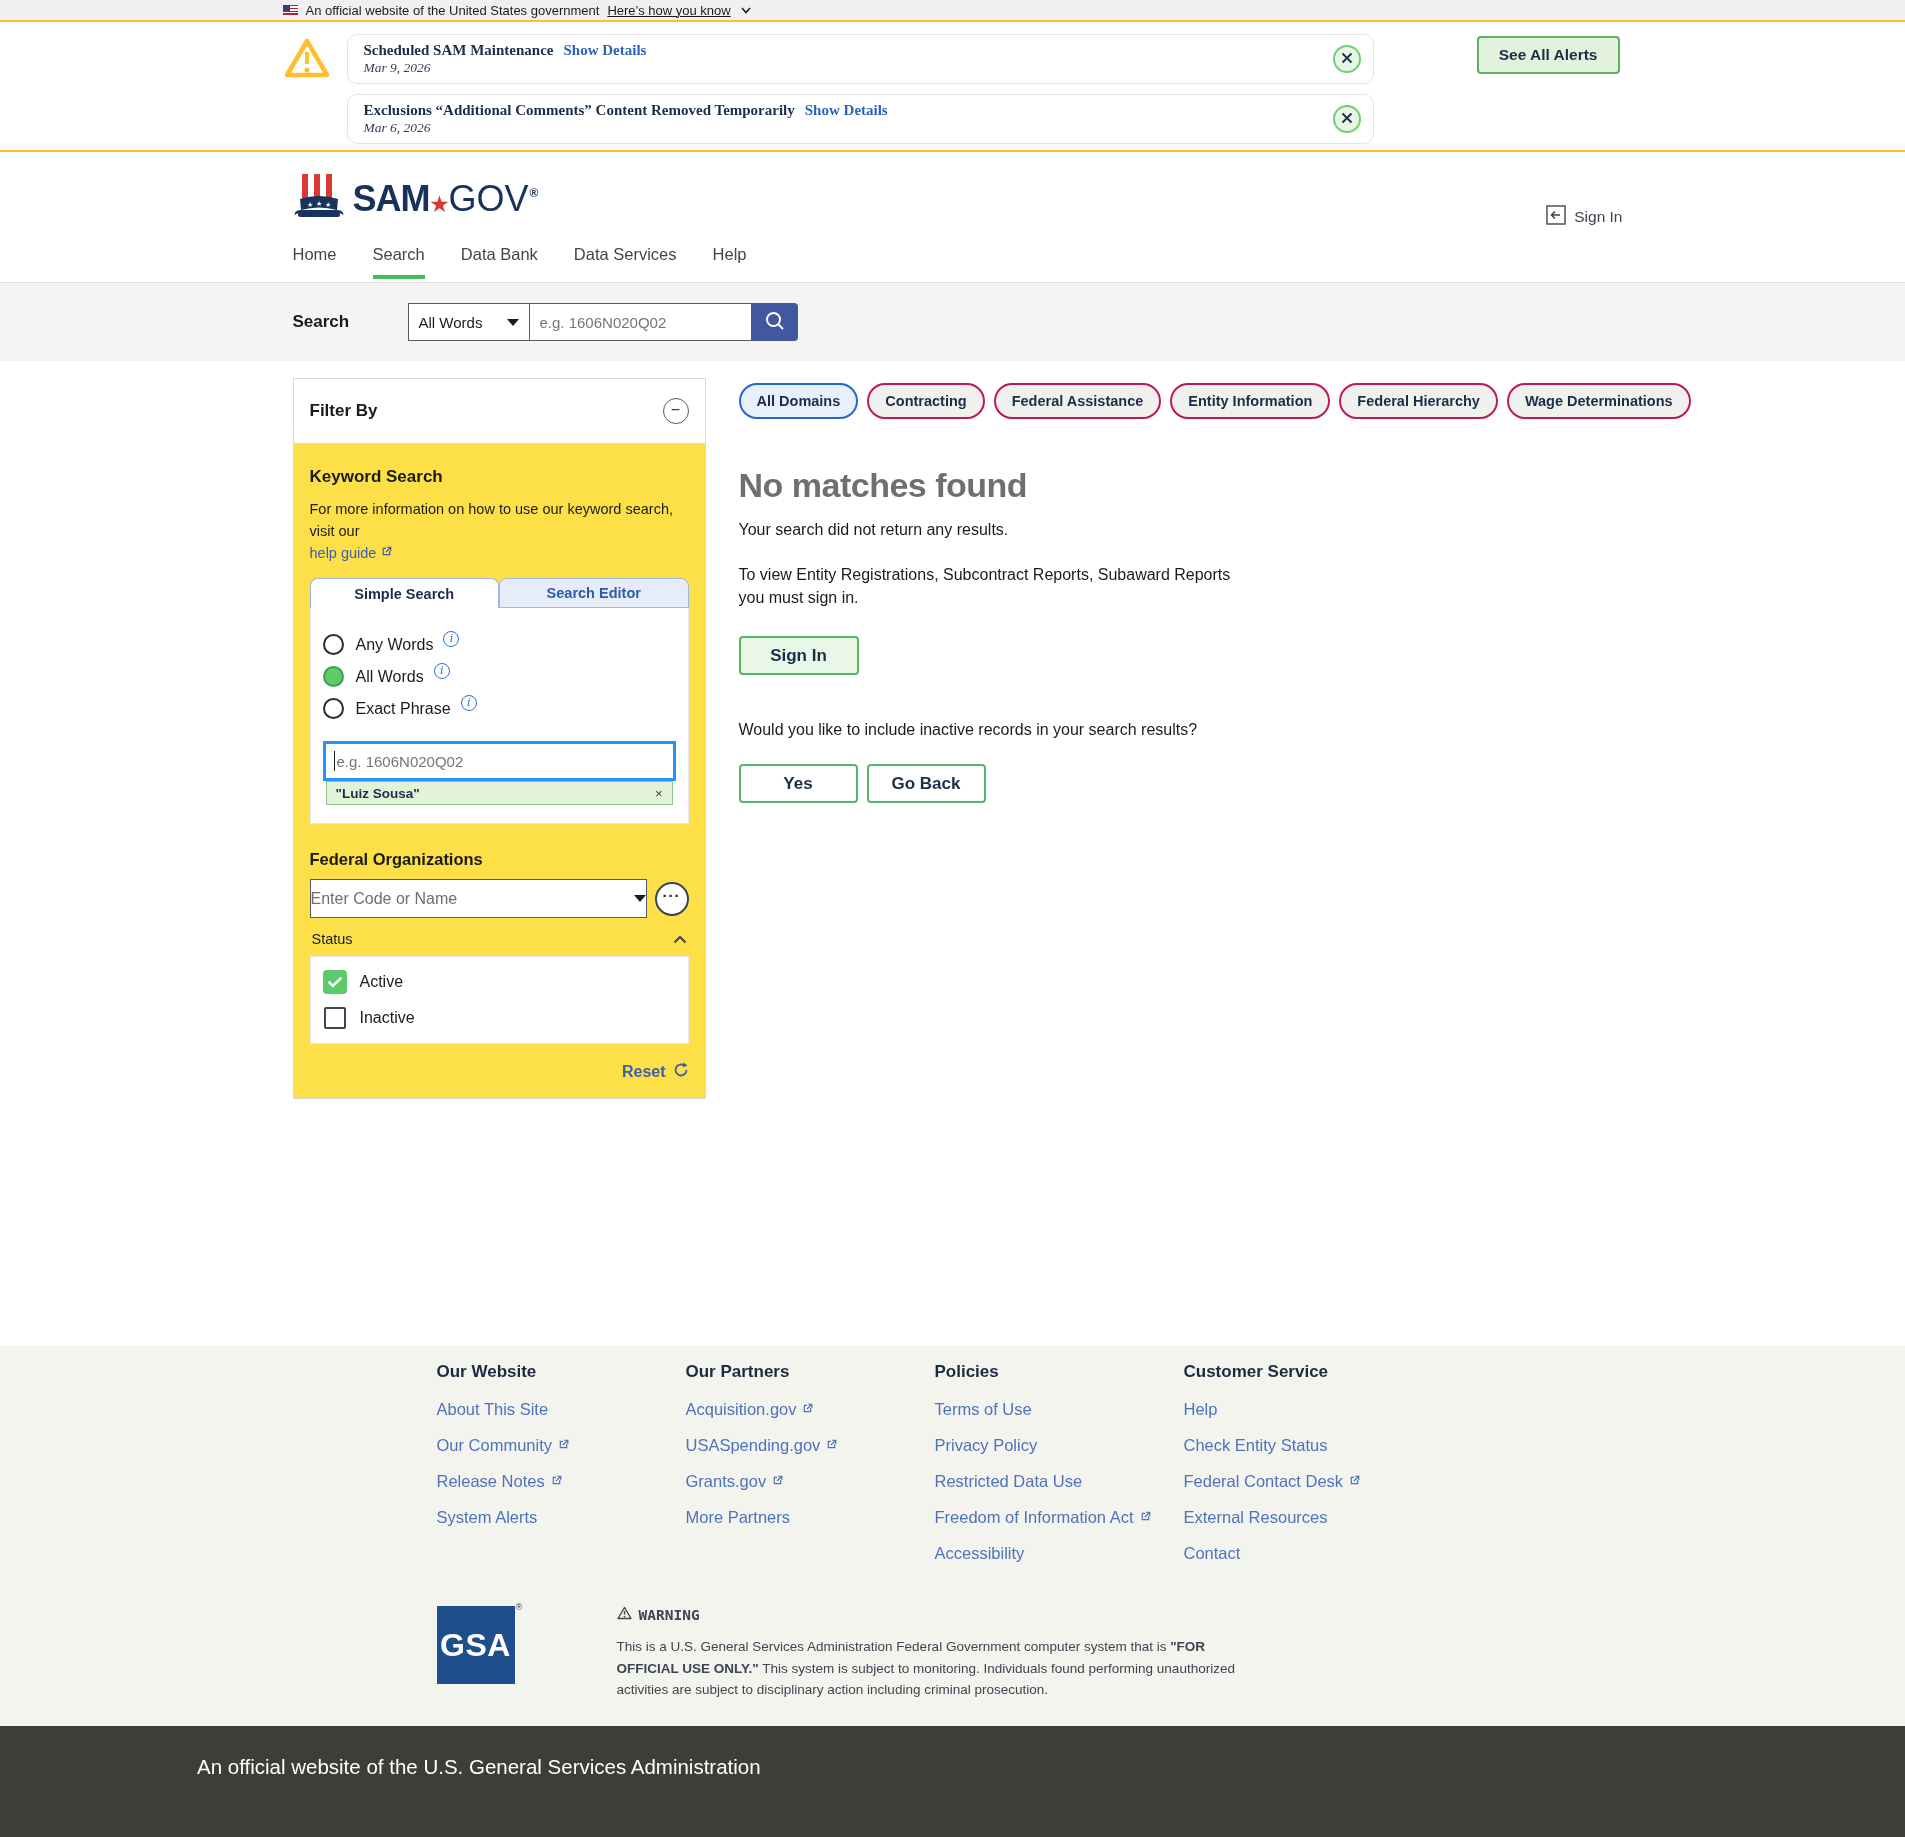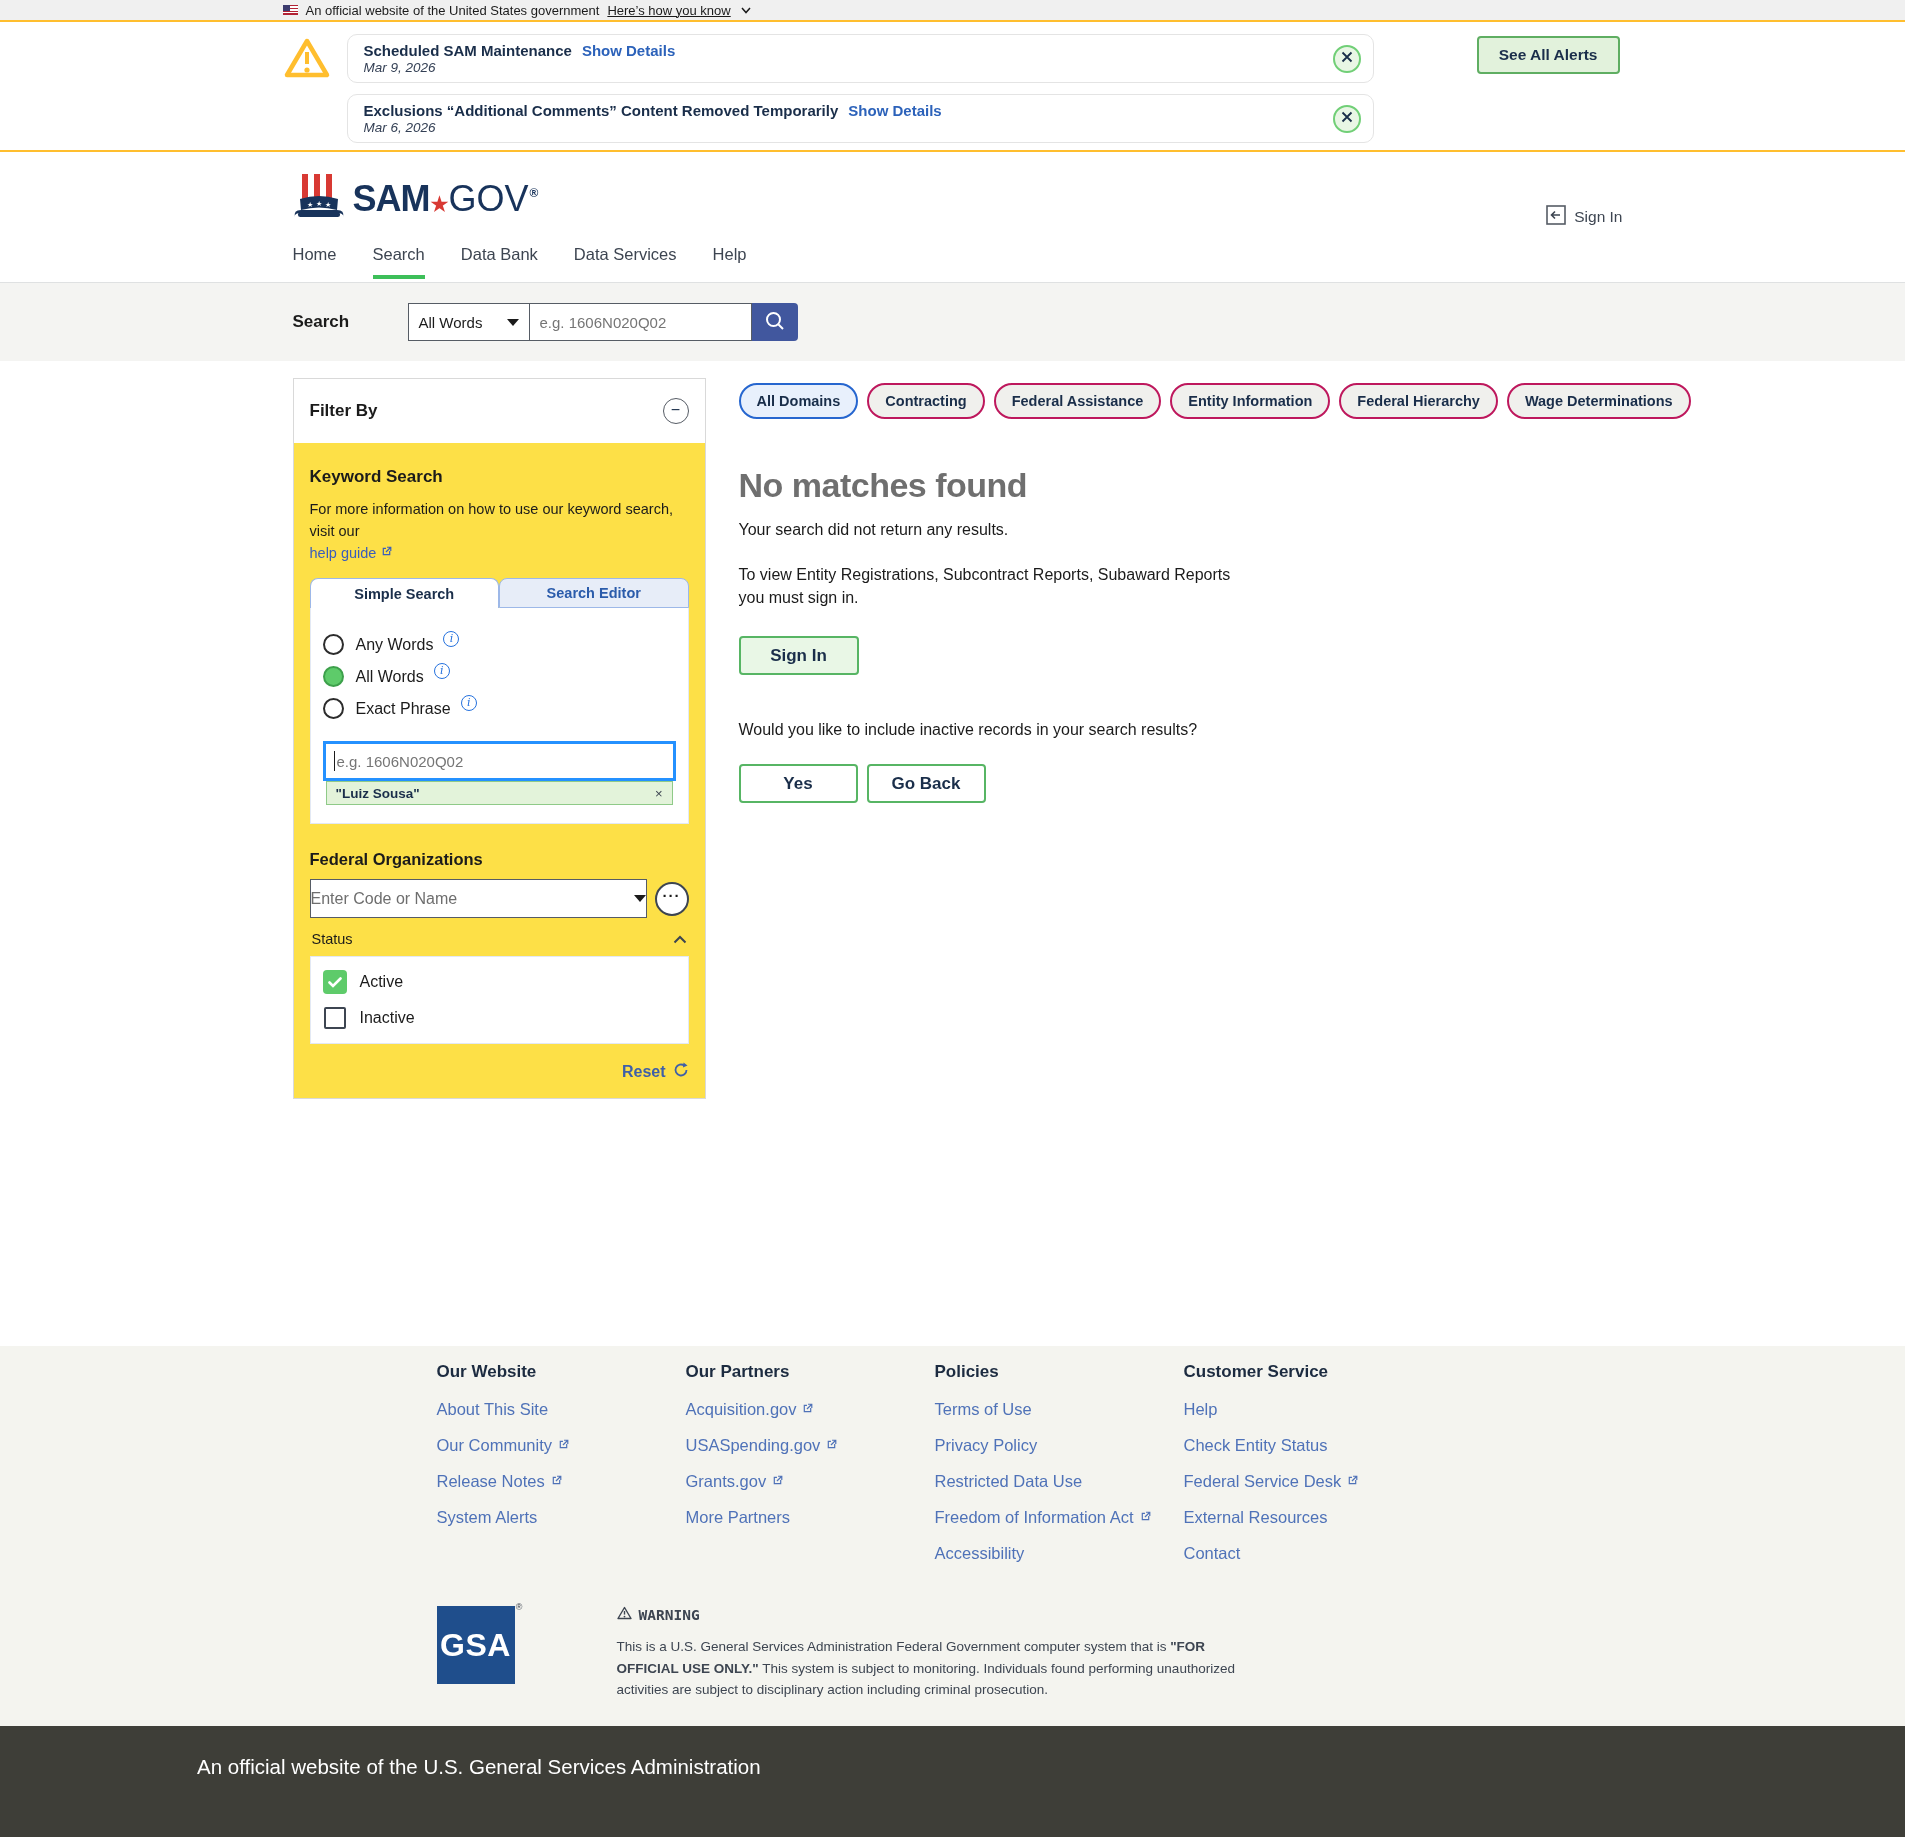--- a/index.html
+++ b/index.html
@@ -22,21 +22,21 @@
   .flag::after { content:""; position:absolute; left:0; top:0; width:7px; height:6px; background:#3c3b6e; }
   .banner-text { font-size:13px; color:#1b1b1b; }
   .banner-link { font-size:13px; color:#1b1b1b; text-decoration:underline; cursor:pointer; }
   .banner-caret { display:inline-flex; margin-left:2px; }
 
   
   .alerts-section { background:#fff; border-bottom:2px solid #ffbe2e; height:130px; }
   .alerts-inner { padding-top:12px; }
   .alert-row { display:flex; align-items:flex-start; margin-bottom:10px; }
   .alert-icon-slot { width:64px; display:flex; justify-content:flex-start; padding-top:2px; }
-  .alert-box { width:1027px; border:1px solid #e4e4e4; border-radius:10px; padding:7px 52px 7px 16px; position:relative; min-height:44px; background:#fff; }
+  .alert-box { width:1027px; border:1px solid #e4e4e4; border-radius:10px; padding:7px 52px 7px 16px; position:relative; min-height:44px; background:#fff;font-family:Liberation Serif, serif; }
   .alert-line { display:flex; align-items:baseline; gap:10px; }
   .alert-title { font-size:15px; font-weight:bold; color:#1a2e4a; }
   .alert-details { font-size:15px; font-weight:bold; color:#2c62ba; cursor:pointer; text-decoration:none; }
   .alert-date { font-size:13.5px; font-style:italic; color:#344055; margin-top:1px; }
   .alert-close { position:absolute; right:12px; top:50%; transform:translateY(-50%);
     width:28px; height:28px; border-radius:50%; background:#e9f6e5; border:2px solid #71cf77;
     display:flex; align-items:center; justify-content:center; cursor:pointer; }
   .see-all-alerts { position:absolute; right:3px; top:14px; height:38px; padding:0 20px;
     background:#e2f2dc; border:2px solid #5fae62; border-radius:4px;
     font-family:"Liberation Sans",sans-serif; font-size:15.5px; font-weight:bold; color:#1a2e4a; cursor:pointer; }
@@ -488,21 +488,21 @@
         </div>
         <div class="footer-col">
           <div class="footer-col-heading">Customer Service</div>
           <a class="footer-link">
               <span>Help</span>
             </a>
           <a class="footer-link">
               <span>Check Entity Status</span>
             </a>
           <a class="footer-link">
-              <span>Federal Service Desk</span>
+              <span>Federal Contact Desk</span>
               <span><svg width="13" height="13" viewBox="0 0 24 24">
                   <path d="M5 5h6v2.2H7.2v9.6h9.6V11H19v8H5z" fill="#4f72b8"></path>
                   <path d="M13 3h8v8h-2.2V6.8l-7 7-1.6-1.6 7-7H13z" fill="#4f72b8"></path>
                 </svg></span>
             </a>
           <a class="footer-link">
               <span>External Resources</span>
             </a>
           <a class="footer-link">
               <span>Contact</span>

